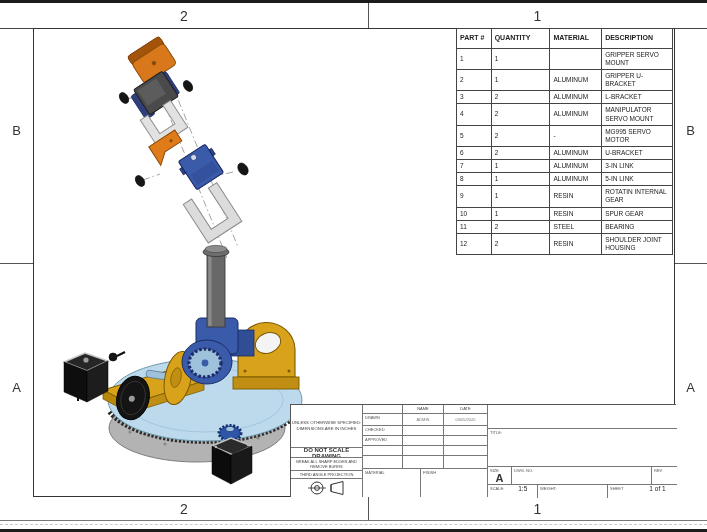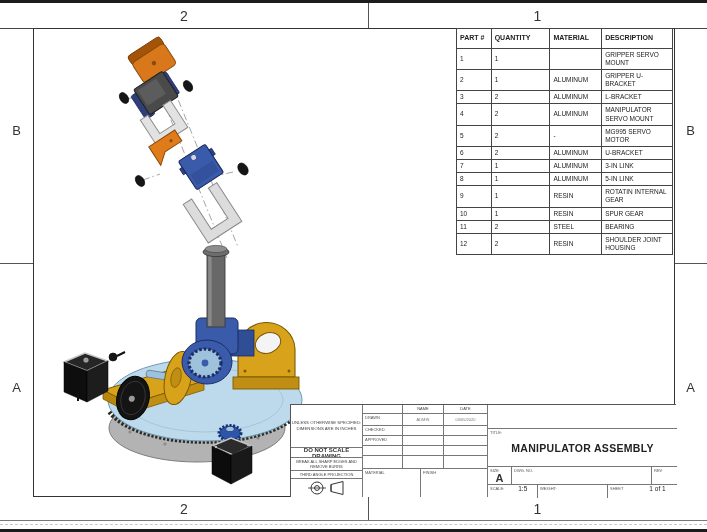--- a/index.html
+++ b/index.html
@@ -372,23 +372,20 @@
     <div class="tb" style="left:72px;top:64px;width:58px;height:28px;border-bottom:none;">
       <div class="lab">MATERIAL</div>
       </div>
     <div class="tb" style="left:130px;top:64px;width:67px;height:28px;border-bottom:none;">
       <div class="lab">FINISH</div>
       </div>
 
     <div class="tb" style="left:197px;top:0;width:189px;height:24px;border-right:none;"></div>
     <div class="tb" style="left:197px;top:24px;width:189px;height:38px;border-right:none;">
       <div class="lab">TITLE:</div>
-      <div class="tb-center" style="height:26px;">
-        <span class="title-text">MANIPULATOR ASSEMBLY</span>
-      </div>
     </div>
     <div class="tb" style="left:197px;top:62px;width:24px;height:18px;">
       <div class="lab">SIZE</div>
       <div class="tb-center big-letter" style="height:10px;">A</div>
     </div>
     <div class="tb" style="left:221px;top:62px;width:140px;height:18px;">
       <div class="lab">DWG. NO.</div>
       </div>
     <div class="tb" style="left:361px;top:62px;width:25px;height:18px;border-right:none;">
       <div class="lab">REV</div>

